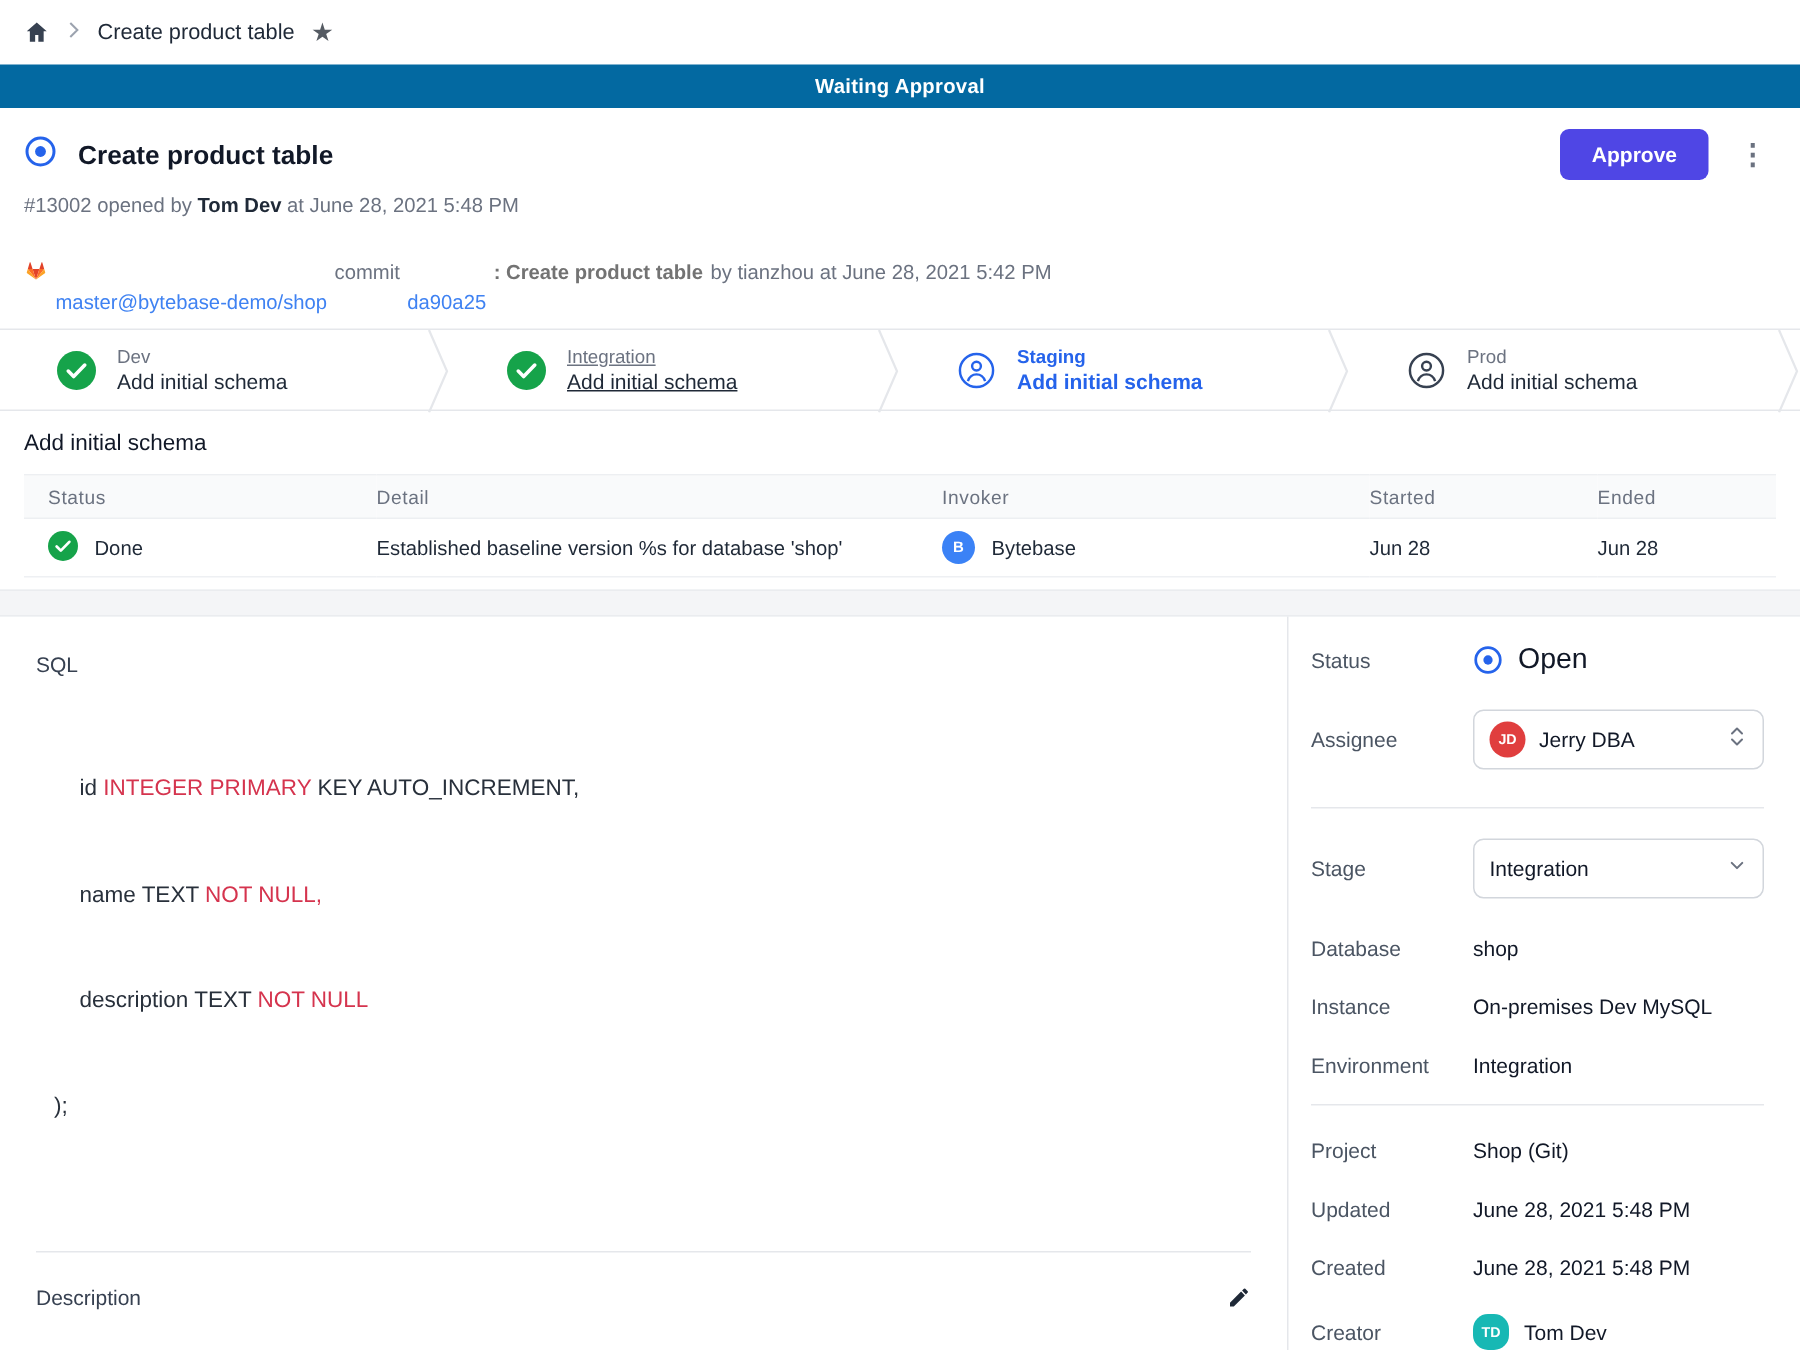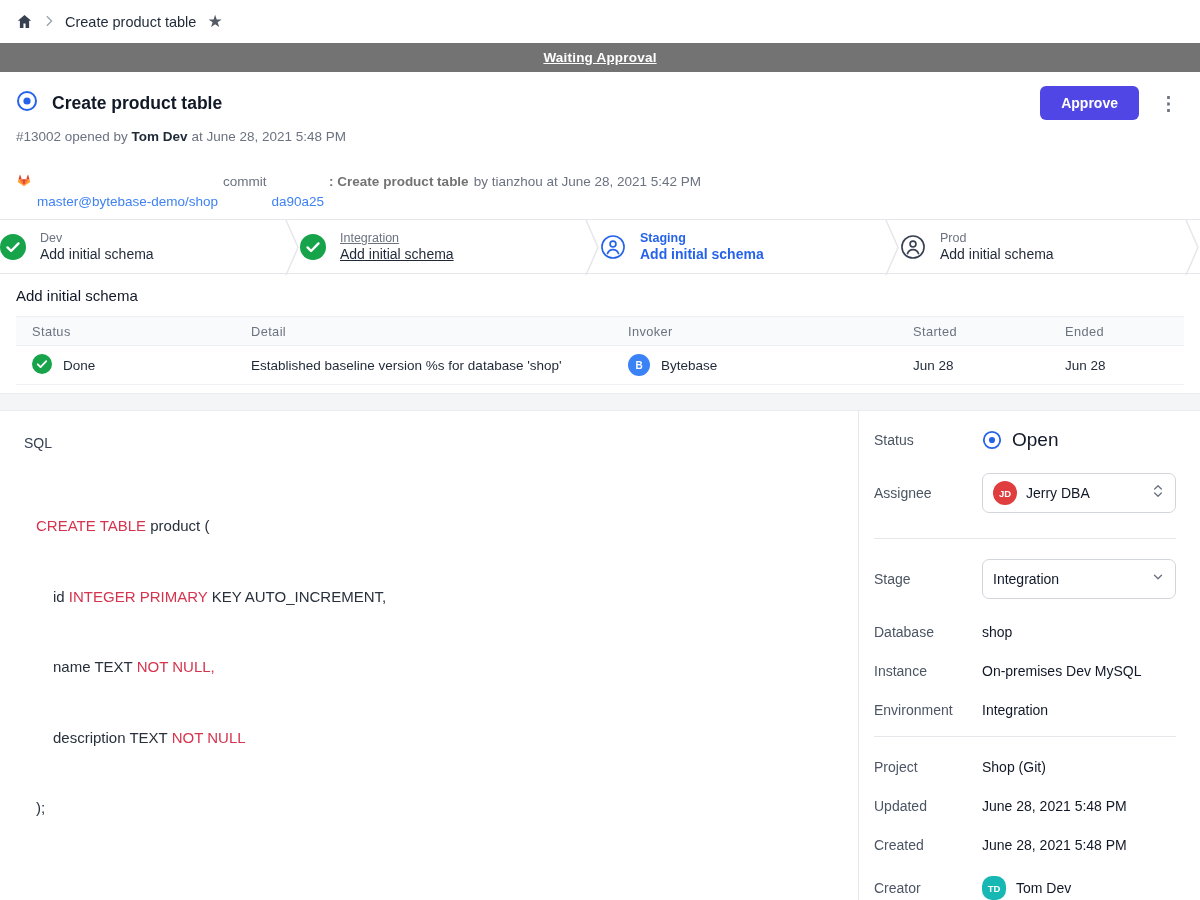--- a/index.html
+++ b/index.html
@@ -6,39 +6,39 @@
   html,body { width:1200px; height:900px; overflow:hidden; background:#fff;
     font-family:"Liberation Sans", sans-serif; color:#111827; }
 
   
   .breadcrumb-bar { height:43px; display:flex; align-items:center; padding:0 16px; gap:11px; background:#fff; }
   .crumb-title { font-size:14.5px; font-weight:500; color:#1f2937; }
   .icon-btn { background:none; border:none; cursor:pointer; display:flex; align-items:center; padding:0; }
   .star { color:#555b63; font-size:17px; line-height:1; }
 
   
-  .banner { height:29px; background:#737373; color:#fff; display:flex; align-items:center; justify-content:center;
-    font-size:13.5px; font-weight:700; letter-spacing:.2px;text-decoration:underline; }
+  .banner { height:29px; background:#0369a1; color:#fff; display:flex; align-items:center; justify-content:center;
+    font-size:13.5px; font-weight:700; letter-spacing:.2px; }
 
   
   .header { padding:13px 16px 10px; }
   .title-row { display:flex; align-items:center; gap:14px; height:36px; }
   .issue-title { font-size:17.5px; font-weight:700; color:#111827; flex:1; }
   .approve-btn { background:#4f46e5; color:#fff; border:none; border-radius:6px; font-family:inherit;
     font-size:14px; font-weight:600; padding:9px 21px; cursor:pointer; }
   .kebab { color:#6b7280; font-size:19px; line-height:1; padding:0 6px; background:none; border:none; cursor:pointer; font-weight:700;}
   .meta-line { margin-top:8px; font-size:13.5px; color:#6b7280; }
   .meta-strong { color:#1f2937; font-weight:600; }
   .vcs-line { margin-top:9px; font-size:13.5px; color:#6b7280; display:flex; align-items:center; gap:5px; }
   .link { color:#3f82f2; text-decoration:none; cursor:pointer;margin-top:41px; }
   .commit-msg { color:#737373; font-weight:600; }
 
   
   .pipeline { height:55px; border-top:1px solid #e5e7eb; border-bottom:1px solid #e5e7eb; display:flex; align-items:stretch; }
-  .stage { flex:1; display:flex; align-items:center; gap:14px; cursor:pointer; }
+  .stage { flex:1; display:flex; align-items:center; gap:14px; padding-left:38px; cursor:pointer; }
   .stage-texts { display:flex; flex-direction:column; gap:1px; }
   .stage-env { font-size:12.5px; color:#6b7280; }
   .stage-task { font-size:14px; color:#1f2937; }
   .stage.s2 .stage-env, .stage.s2 .stage-task { text-decoration:underline; }
   .stage.s3 .stage-env, .stage.s3 .stage-task { color:#2563eb; font-weight:700; }
   .stage-sep { flex:0 0 auto; }
   .check-circle { width:26px; height:26px; flex:0 0 auto; }
   .person-icon { width:26px; height:26px; flex:0 0 auto; }
   .s3 .person-icon { color:#2563eb; }
   .s4 .person-icon { color:#374151; }
@@ -254,21 +254,20 @@
     </tbody>
   </table>
 </div>
 
 <div class="gray-band"></div>
 
 <div class="lower">
   <div class="main-col">
     <div class="sql-label">SQL</div>
     <div class="sql-code">
-      <div class="sql-line"><span class="kw">CREATE TABLE</span><span> product (</span></div>
       <div class="sql-line ind"><span>id </span><span class="kw">INTEGER PRIMARY</span><span> KEY AUTO_INCREMENT,</span></div>
       <div class="sql-line ind"><span>name TEXT </span><span class="kw">NOT NULL,</span></div>
       <div class="sql-line ind"><span>description TEXT </span><span class="kw">NOT NULL</span></div>
       <div class="sql-line"><span>);</span></div>
     </div>
 
     <hr class="main-divider">
 
     <div class="desc-row">
       <span class="desc-label">Description</span>

